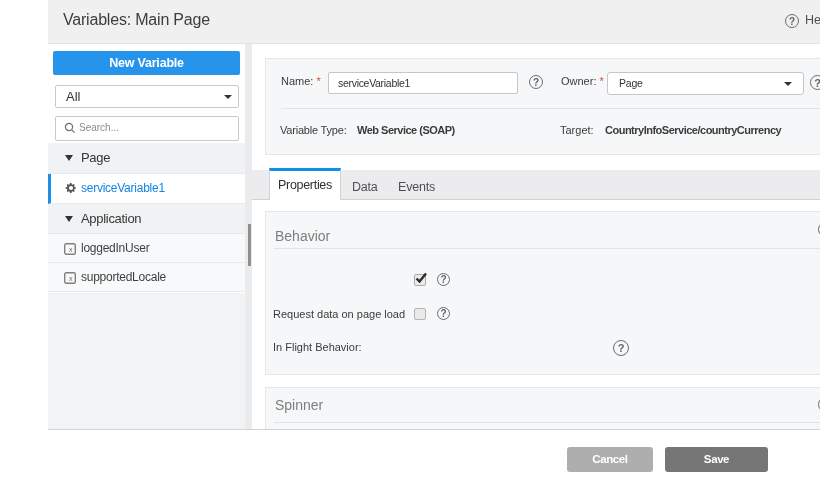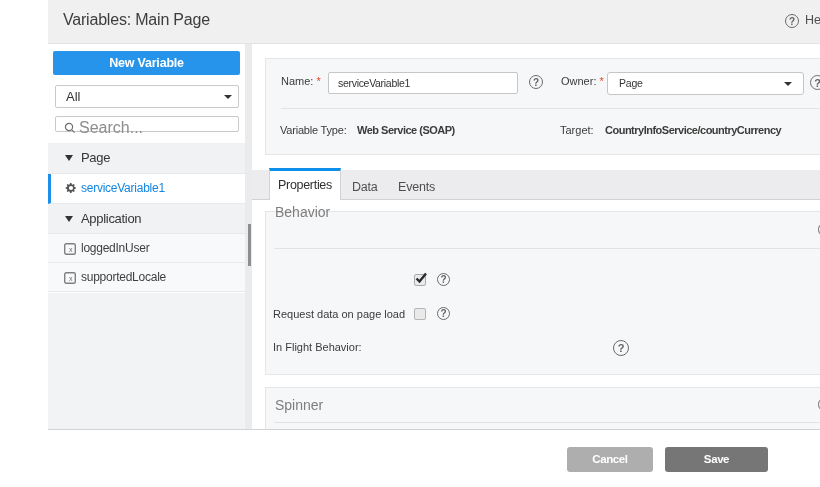--- a/index.html
+++ b/index.html
@@ -10,21 +10,21 @@
 
 #hdr { left:0; top:0; width:820px; height:44px; background:#f0f0f1; border-bottom:1px solid #e4e4e4; }
 #hdr h1 { position:absolute; left:15px; top:11px; font-size:16px; letter-spacing:-0.2px; font-weight:normal; color:#3d3d3d; }
 #help-txt { left:757px; top:13px; font-size:12.5px; color:#4f4f4f; }
 
 #side { left:0; top:44px; width:204px; height:386px; background:#fff; }
 #side-track { left:197px; top:0; width:7px; height:386px; background:#eaebec; }
 #side-thumb { left:200px; top:180px; width:3px; height:42px; background:#8e8e8e; }
 #btn-new { left:5px; top:7px; width:187px; height:24px; background:#2794ec; border-radius:2px; color:#fff; font-size:12.5px; letter-spacing:-0.2px; font-weight:bold; text-align:center; line-height:24px; }
 #sel-all { left:7px; top:41px; width:184px; height:23px; background:#fff; border:1px solid #c9c9c9; border-radius:2px; font-size:13px; color:#333; line-height:21px; padding-left:10px; }
-#search { left:7px; top:72px; width:184px; height:16px; background:#fff; border:1px solid #c9c9c9; border-radius:2px; font-size:16px; color:#8d8d8d; line-height:21px; padding-left:23px; }
+#search { left:7px; top:72px; width:184px; height:25px; background:#fff; border:1px solid #c9c9c9; border-radius:2px; font-size:10px; color:#8d8d8d; line-height:21px; padding-left:23px; }
 .trow { position:absolute; left:0; width:197px; height:31px; border-bottom:1px solid #e7e9ea; font-size:13px; letter-spacing:-0.3px; }
 .trow .lbl { position:absolute; left:33px; top:7px; }
 .tri { position:absolute; width:0; height:0; border-left:4.5px solid transparent; border-right:4.5px solid transparent; border-top:6px solid #333; }
 
 .fbtn { position:absolute; top:447px; height:25px; border-radius:3px; color:#fff; font-size:11.5px; letter-spacing:-0.4px; font-weight:bold; text-align:center; line-height:25px; }
 
 .card { position:absolute; background:#f6f7f8; border:1px solid #e5e6e7; }
 .sep { position:absolute; height:1px; background:#e2e3e4; }
 .inp { position:absolute; background:#fff; border:1px solid #c6c6c6; }
 .caret { position:absolute; width:0; height:0; border-left:4px solid transparent; border-right:4px solid transparent; border-top:4.5px solid #333; }
@@ -97,21 +97,21 @@
   <div class="l12 b" style="left:309px; top:124px; letter-spacing:-0.5px;">Web Service (SOAP)</div>
   <div class="l12" style="left:512px; top:124px;">Target:</div>
   <div class="l12 b" style="left:557px; top:124px; letter-spacing:-0.5px;">CountryInfoService/countryCurrency</div>
 
   <div class="abs" style="left:204px; top:170px; width:616px; height:30px; background:#ececee; border-bottom:1px solid #d2d2d2;"></div>
   <div class="abs" style="left:221px; top:168px; width:72px; height:32px; background:#fff; border:1px solid #d2d2d2; border-bottom:none; border-top:3px solid #0e90ea; text-align:center; font-size:12.5px; letter-spacing:-0.3px; color:#2f2f2f; line-height:28px;">Properties</div>
   <div class="abs" style="left:304px; top:180px; font-size:12.5px; letter-spacing:-0.2px; color:#4f4f4f;">Data</div>
   <div class="abs" style="left:350px; top:180px; font-size:12.5px; letter-spacing:-0.2px; color:#4f4f4f;">Events</div>
 
   <div class="card" style="left:217px; top:211px; width:578px; height:164px;"></div>
-  <div class="abs" style="left:227px; top:204px; font-size:14px; color:#7e7e7e;">Behavior</div>
+  <div class="abs" style="left:227px; top:228px; font-size:14px; color:#7e7e7e;">Behavior</div>
   <div class="q" style="left:770px; top:222px; width:15px; height:15px; font-size:11px; line-height:14px;">?</div>
   <div class="sep" style="left:226px; top:248px; width:561px;"></div>
 
   <div class="abs" style="left:366px; top:274px; width:12px; height:12px; background:#ebebeb; border:1px solid #ababab; border-radius:2px;"></div>
   <svg class="abs" style="left:366px; top:271px;" width="14" height="14" viewBox="0 0 14 14">
       <path d="M2.5 7.5 L5.5 10.5 L12 2.5" fill="none" stroke="#2b2b2b" stroke-width="2.4"></path>
     </svg>
   <div class="q" style="left:389px; top:273px; width:13px; height:13px; font-size:10px; line-height:12px;">?</div>
 
   <div class="l12" style="left:225px; top:308px;">Request data on page load</div>

